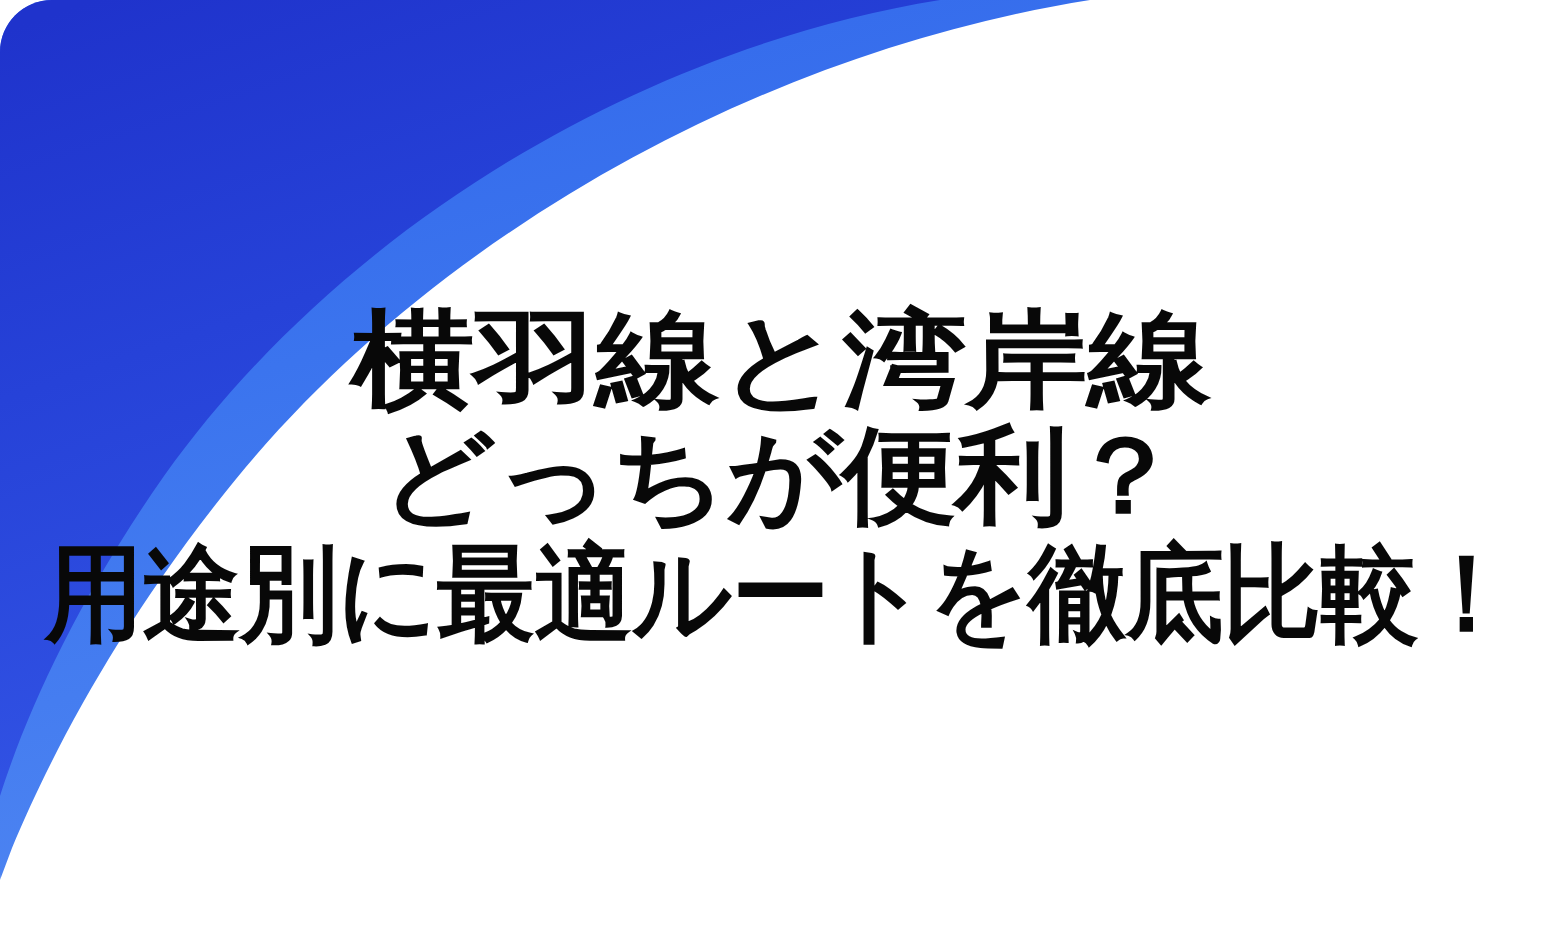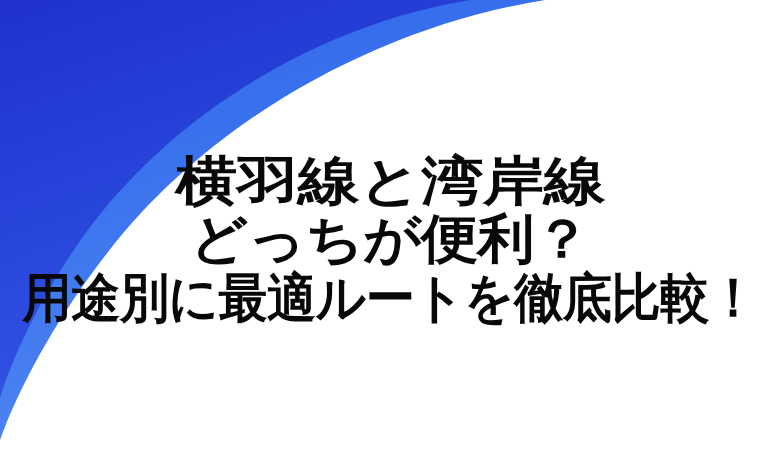--- a/index.html
+++ b/index.html
@@ -13,20 +13,21 @@
     overflow: hidden;
     font-family: "DejaVu Sans", "Liberation Sans", sans-serif;
   }
 
   #canvas {
     position: relative;
     width: 780px;
     height: 463px;
     background: #ffffff;
     overflow: hidden;
+    border-radius: 26px;
   }
 
   
   #decor {
     position: absolute;
     left: 0;
     top: 0;
     width: 780px;
     height: 463px;
     pointer-events: none;

